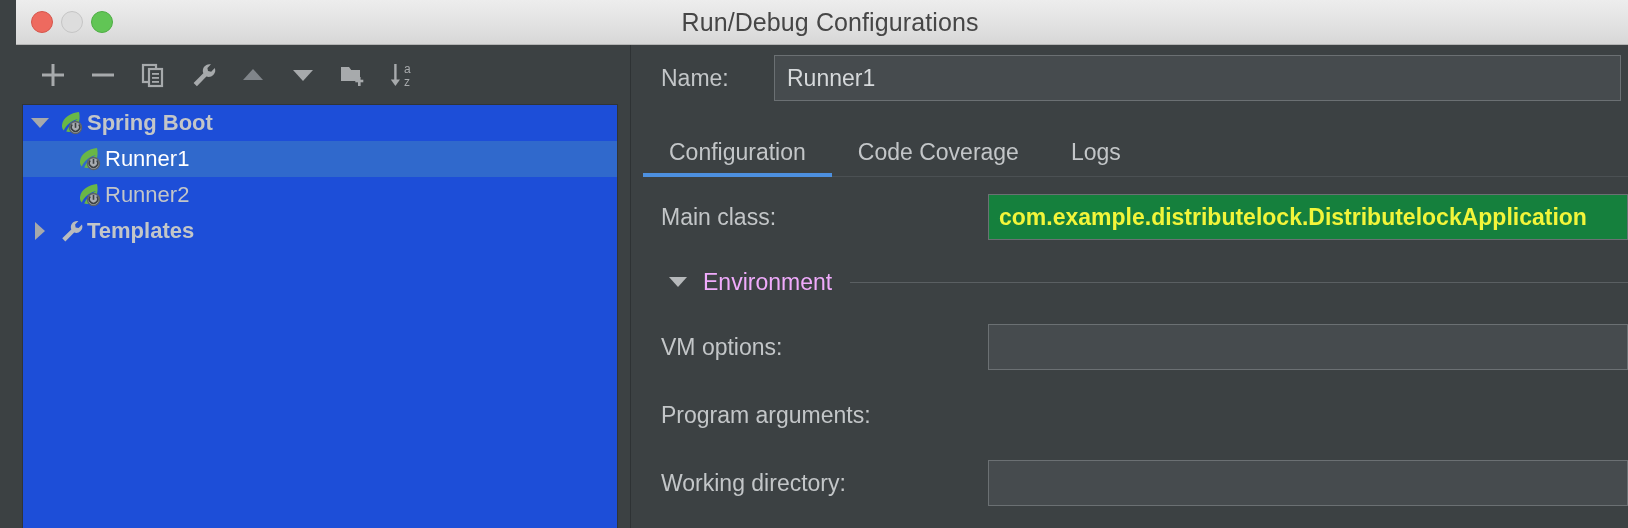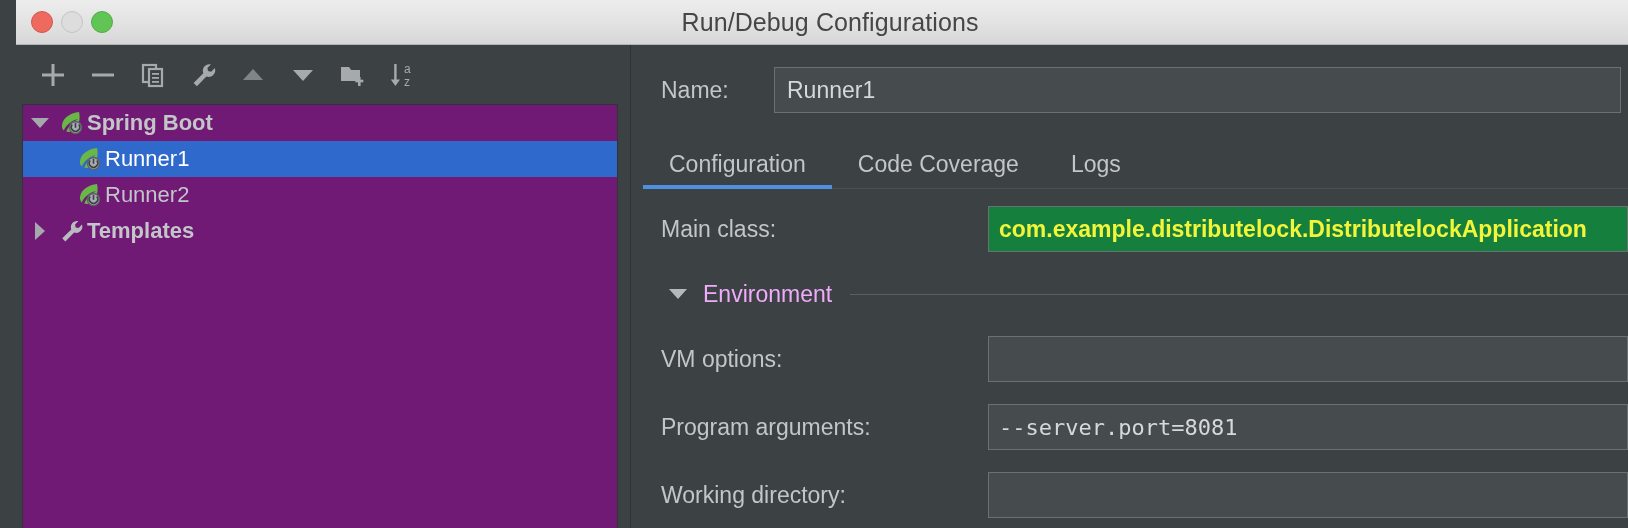--- a/index.html
+++ b/index.html
@@ -87,21 +87,21 @@
   }
   .tbi svg { display: block; }
 
   
   .tree-panel {
     position: absolute;
     left: 22px;
     top: 104px;
     width: 596px;
     height: 424px;
-    background: #701a75;
+    background: #1d4ed8;
     border: 1px solid #303436;
     border-bottom: none;
     box-sizing: border-box;
   }
   .tree-row {
     height: 36px;
     display: flex;
     align-items: center;
     box-sizing: border-box;
     padding-left: 0px;
@@ -152,21 +152,21 @@
     top: 45px;
     width: 1px;
     height: 483px;
     background: #2E3234;
   }
 
   
   .right-pane {
     position: absolute;
     left: 631px;
-    top: 45px;
+    top: 33px;
     width: 997px;
     height: 483px;
   }
 
   .name-row {
     position: absolute;
     left: 30px;
     top: 22px;
     width: 960px;
     height: 46px;
@@ -473,23 +473,20 @@
 
       <div class="form-row">
         <div class="form-label">VM options:</div>
         <div class="form-field">
           <span class="val"></span>
         </div>
       </div>
 
       <div class="form-row">
         <div class="form-label">Program arguments:</div>
-        <div class="form-field">
-          <span class="val mono">--server.port=8081</span>
-        </div>
       </div>
 
       <div class="form-row">
         <div class="form-label">Working directory:</div>
         <div class="form-field">
           <span class="val"></span>
         </div>
       </div>
 
     </div>

